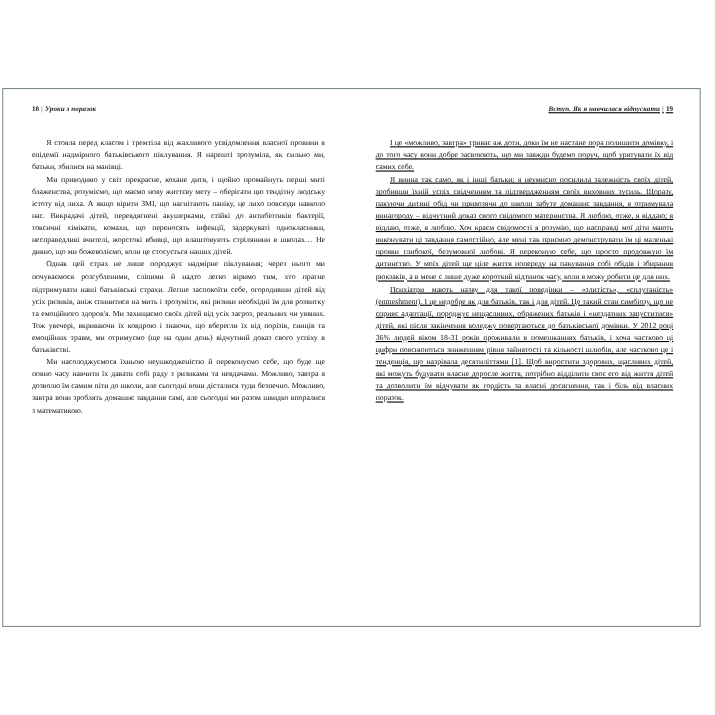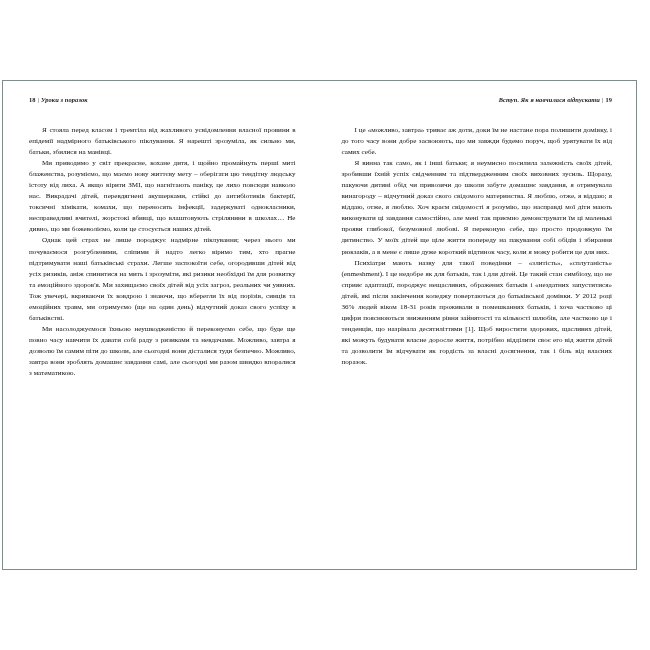--- a/index.html
+++ b/index.html
@@ -33,20 +33,21 @@
     position: relative;
     overflow: hidden;
   }
   .page-left {
     width: 50%;
     padding: 14px 24px 0 26px;
   }
   .page-right {
     width: 50%;
     padding: 14px 24px 0 22px;
+    text-decoration: underline;
   }
 
   .running-head {
     font-size: 6.4px;
     line-height: 9px;
     color: #1a1a1a;
     letter-spacing: 0.1px;
     white-space: nowrap;
     margin-bottom: 21px;
     height: 9px;

